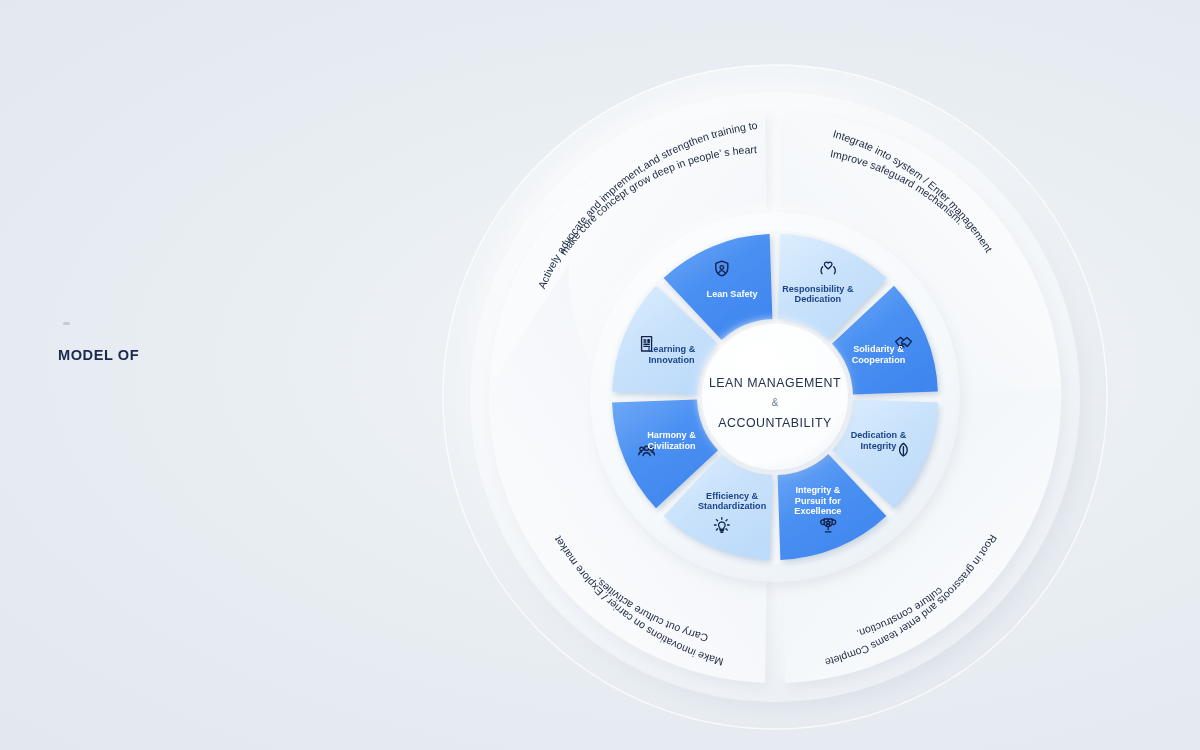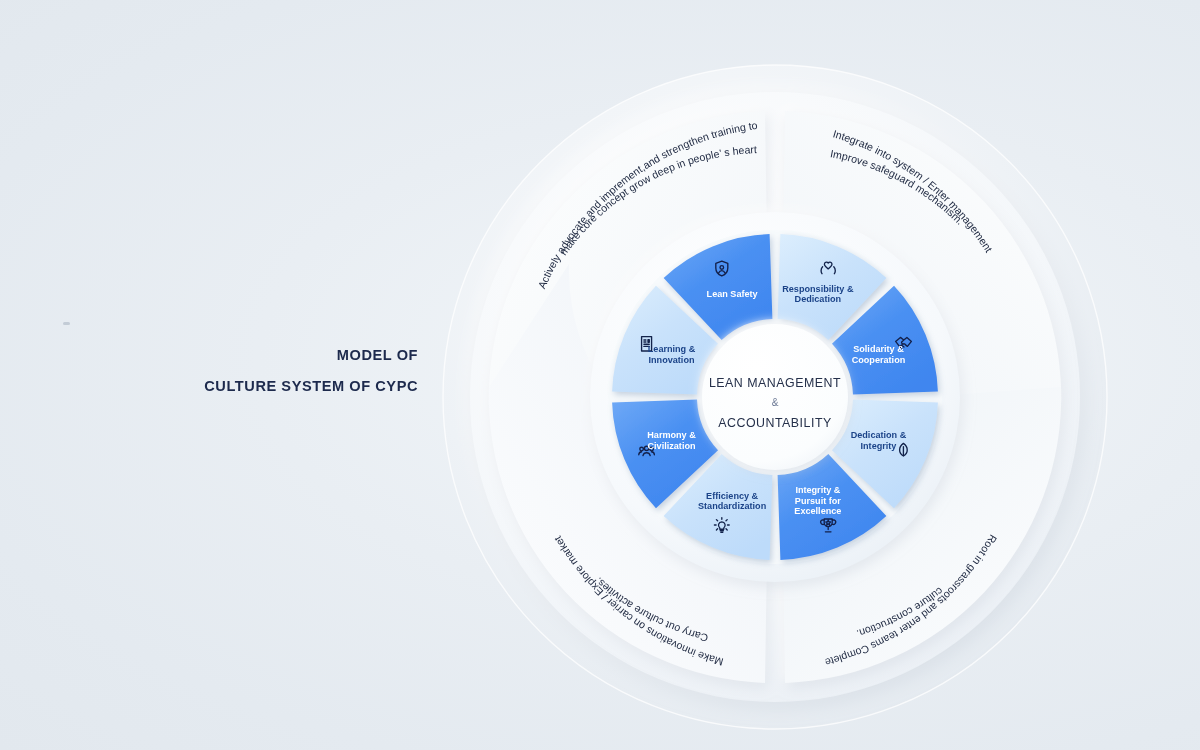--- a/index.html
+++ b/index.html
@@ -31,21 +31,20 @@
     background: #c3ccd6;
     border-radius: 2px;
   }
   .title-line {
     font-size: 14.6px;
     font-weight: bold;
     letter-spacing: 0.55px;
     color: #1d2a4d;
     line-height: 31px;
     white-space: nowrap;
-    text-align: right;
   }
 
   
   .diagram {
     position: absolute;
     left: 436px;
     top: 58px;
     width: 678px;
     height: 678px;
   }
@@ -76,21 +75,20 @@
   }
   .icon-light { stroke: #12224a; }
   .icon-dark  { stroke: #13204a; }
 </style>
 </head>
 <body>
 
 <div class="title-block">
   <span class="tick"></span>
   <div class="title-line">MODEL OF</div>
-  <div class="title-line">CULTURE SYSTEM OF CYPC</div>
 </div>
 
 <div class="diagram">
 <svg viewBox="0 0 678 678" xmlns="http://www.w3.org/2000/svg">
   <defs>
     <radialGradient id="gOuterPlate" cx="42%" cy="34%" r="74%">
       <stop offset="0%" stop-color="#fbfcfd"></stop>
       <stop offset="62%" stop-color="#eef2f6"></stop>
       <stop offset="100%" stop-color="#e3e9ef"></stop>
     </radialGradient>

